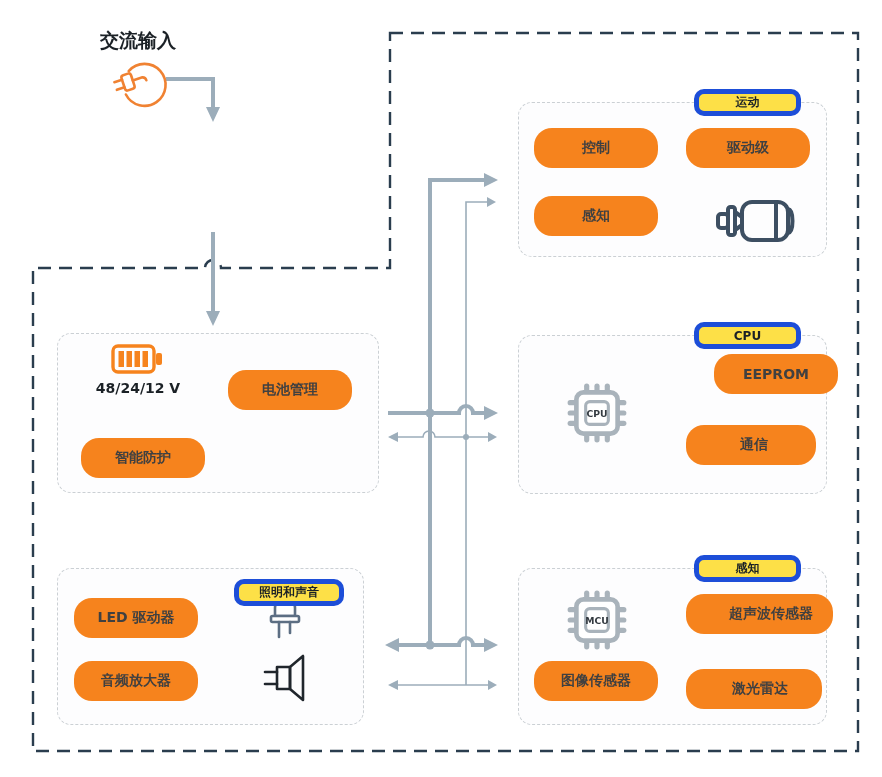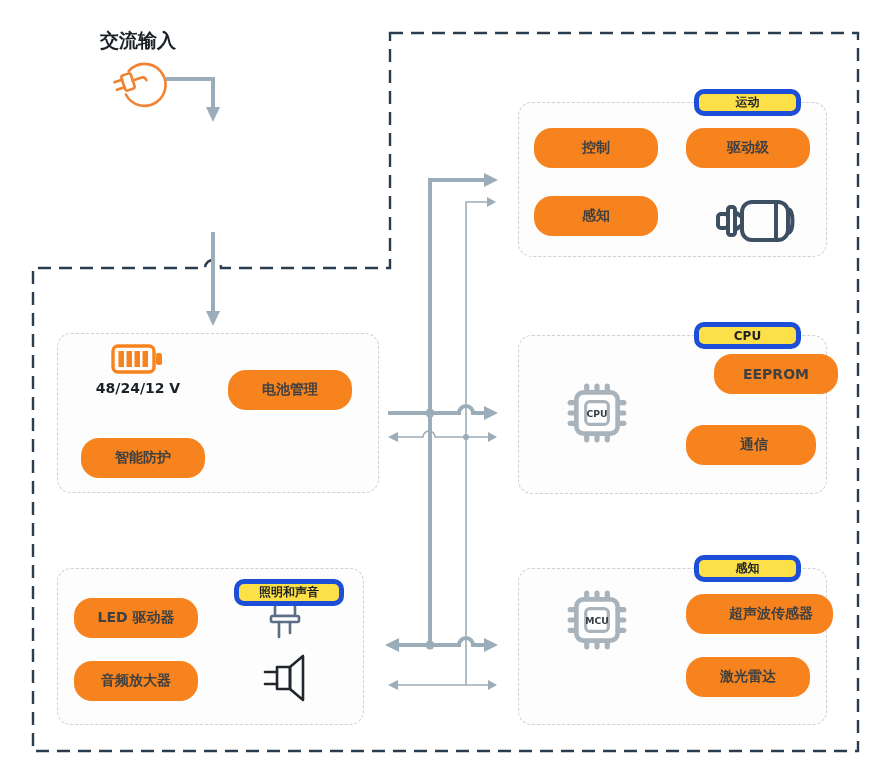--- a/index.html
+++ b/index.html
@@ -179,16 +179,17 @@
           <line x1="6" y1="42" x2="13" y2="42"></line>
         <line x1="51" y1="22" x2="58" y2="22"></line>
           <line x1="51" y1="32" x2="58" y2="32"></line>
           <line x1="51" y1="42" x2="58" y2="42"></line>
       </g>
       <rect x="12" y="12" width="40" height="40" rx="7" fill="#ffffff" stroke="#A9B3BB" stroke-width="4.5"></rect>
       <rect x="21" y="21" width="22" height="22" rx="4" fill="#ffffff" stroke="#A9B3BB" stroke-width="3"></rect>
       <text x="32" y="35.5" text-anchor="middle" font-size="9" font-weight="bold" fill="#333a40">MCU</text>
     </svg>
     <div class="blk" style="left:167px;top:25px;padding-left:23px;">超声波传感器</div>
-    <div class="blk" style="left:167px;top:88px;">激光雷达</div>
+    <div class="blk" style="left:15px;top:92px;">图像传感器</div>
+    <div class="blk" style="left:167px;top:100px;padding-left:12px;">激光雷达</div>
   </section>
 
 </div>
 
 </body></html>

